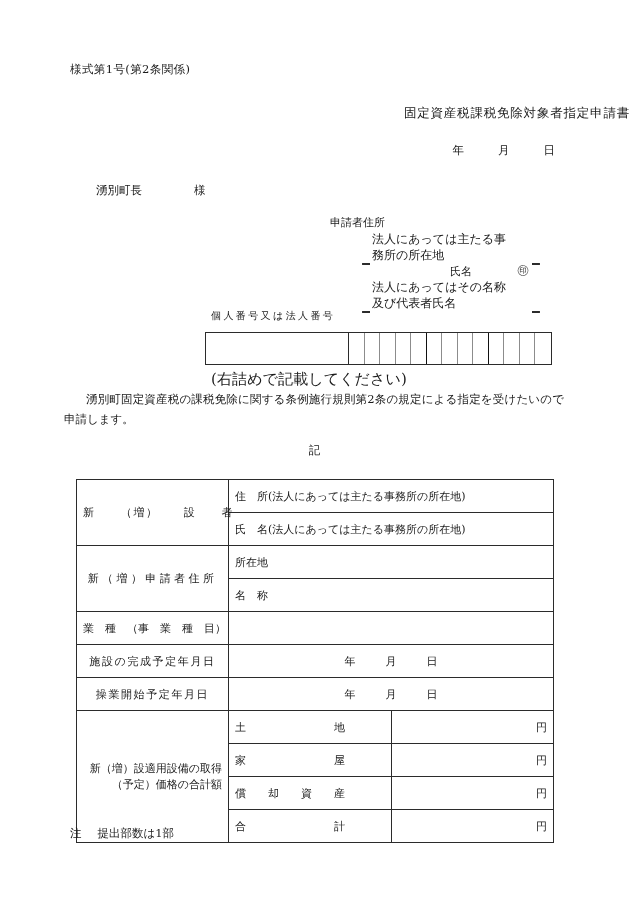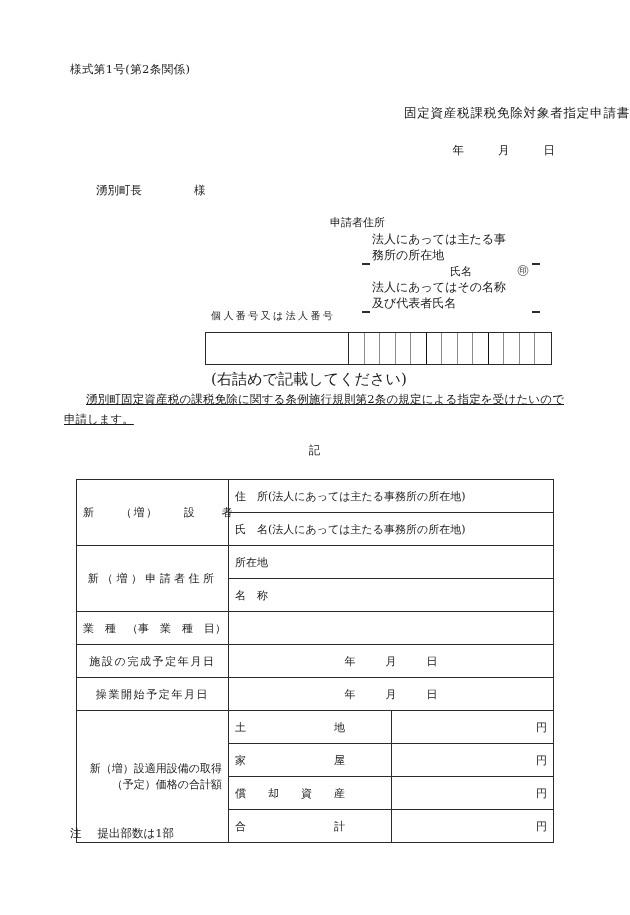--- a/index.html
+++ b/index.html
@@ -153,21 +153,20 @@
 
   
   .body-text {
     position: absolute;
     left: 64px;
     top: 389px;
     width: 500px;
     font-size: 11.5px;
     line-height: 1.75;
     text-align: justify;
-    text-decoration: underline;
   }
   .body-text .indent { padding-left: 22px; }
 
   .kai {
     position: absolute;
     left: 0;
     right: 0;
     top: 443px;
     text-align: center;
     font-size: 11.5px;

